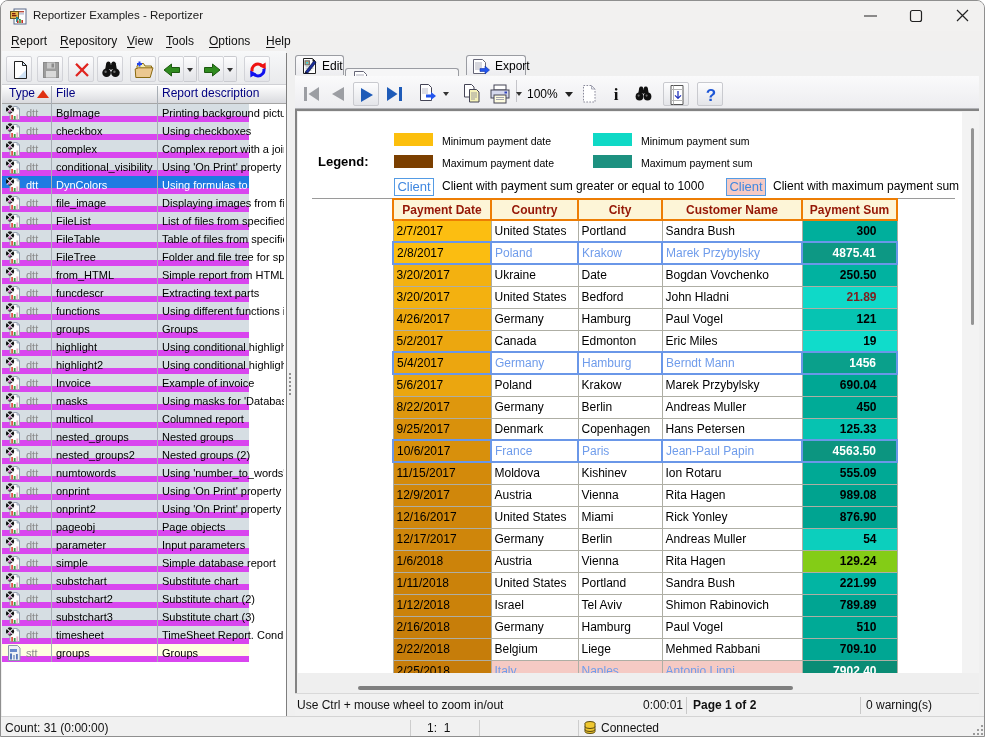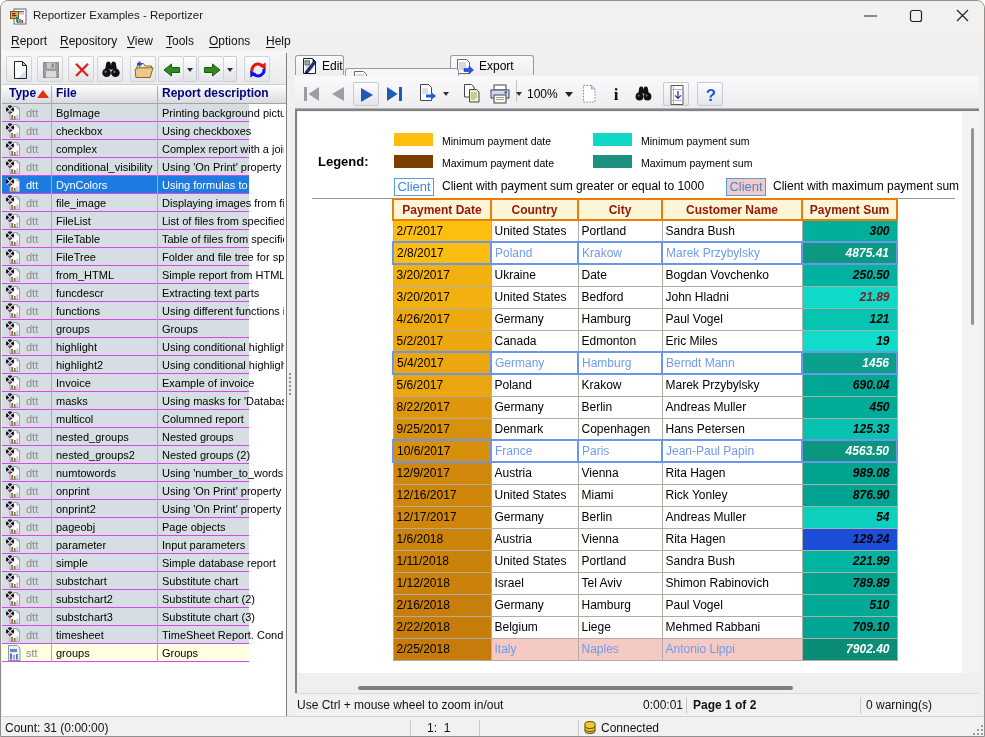--- a/index.html
+++ b/index.html
@@ -18,23 +18,23 @@
 
 #ltoolbar{position:absolute;left:1px;top:50px;width:284px;height:34px;background:linear-gradient(#f7f8f9,#e9eaec);border-bottom:1px solid #cfd0d4;}
 .tbtn{position:absolute;top:5px;width:26px;height:26px;border:1px solid #d2d3d8;border-radius:2px;background:linear-gradient(#fdfdfe,#e4e5e9);}
 .tbtn svg{position:absolute;left:3px;top:3px;}
 .tsep{position:absolute;top:6px;width:1px;height:24px;background:#c4c4c9;}
 .dd{position:absolute;top:5px;width:13px;height:26px;border:1px solid #c9cacf;border-left:none;border-radius:0 2px 2px 0;background:linear-gradient(#fdfdfe,#e2e3e7);}
 .dd:after{content:"";position:absolute;left:3px;top:11px;border:3px solid transparent;border-top:4px solid #333;}
 
 #lgrid{position:absolute;left:1px;top:84px;width:285px;height:631px;background:#ffffff;}
 #lghead{position:absolute;left:0;top:0;width:285px;height:19px;background:linear-gradient(#ffffff,#d9dade);border-bottom:1px solid #a5a5a5;}
-#lghead div{position:absolute;top:1px;font-size:12px;font-weight:bold;color:#000080;}
+#lghead div{position:absolute;top:1px;font-size:12px;font-weight:normal;color:#000080;}
 .hsep{position:absolute;top:0;width:1px;height:19px;background:#a8aeb5;}
-.lrow{position:absolute;left:0;width:247px;height:18px;background:#d6dee3;border-bottom:1px solid #d946ef;padding-left:21px;}
+.lrow{position:absolute;left:0;width:247px;height:18px;background:#d6dee3;border-bottom:6px solid #d946ef;padding-left:21px;}
 .lrow .c1{position:absolute;left:24px;top:3px;font-size:11px;color:#8a8a8a;}
 .lrow .c2{position:absolute;left:54px;top:3px;font-size:11px;color:#000;white-space:nowrap;}
 .lrow .c3{position:absolute;left:160px;top:3px;font-size:11px;color:#000;white-space:nowrap;overflow:hidden;width:122px;}
 .lrow .v1{position:absolute;left:49px;top:0;width:1px;height:18px;background:#a6aeb4;}
 .lrow .v2{position:absolute;left:155px;top:0;width:1px;height:18px;background:#a6aeb4;}
 .lrow svg{position:absolute;left:4px;top:1px;}
 .lrow.sel{background:#1e7be2;}
 .lrow.sel .c1,.lrow.sel .c2,.lrow.sel .c3{color:#fff;}
 .lrow.stt{background:#ffffe1;}
 
@@ -59,21 +59,21 @@
 #mstatus{position:absolute;left:0px;top:715px;width:985px;height:22px;background:#f1f1f1;border-top:1px solid #d4d4d4;font-size:12px;color:#111;}
 .mssep{position:absolute;top:3px;width:1px;height:16px;background:#cdcdcd;}
 
 .sw{position:absolute;width:39px;height:13px;}
 .ltx{position:absolute;font-size:10.5px;color:#000;}
 .chip{position:absolute;width:40px;height:18px;border:1px solid #549be4;font-size:13px;color:#3f87e0;text-align:center;line-height:16px;}
 
 #rpt{position:absolute;left:94px;top:86px;border-collapse:collapse;table-layout:fixed;font-size:12px;}
 #rpt th{background:#fdf5d7;color:#951706;font-weight:bold;font-size:12px;border:2px solid #ed7d04;height:21px;padding:0;}
 #rpt td{border:1px solid #aeaea4;height:22px;padding:0 3px;white-space:nowrap;overflow:hidden;}
-#rpt td.sum{text-align:right;font-weight:bold;padding-right:7px;font-style:italic;}
+#rpt td.sum{text-align:right;font-weight:bold;padding-right:20px;}
 #rpt tr.hl td{border:2px solid #6a97e8;}
 #rpt tr.hl td.mid{color:#6f9ceb;background:#fff;}
 #rpt tr.pink td.mid{color:#6f9ceb;background:#f5cac4;}
 </style></head><body>
 <div id="win">
 <div id="menubar">
       <span style="left:10px"><u>R</u>eport</span>
       <span style="left:59px"><u>R</u>epository</span>
       <span style="left:126px"><u>V</u>iew</span>
       <span style="left:165px"><u>T</u>ools</span>
@@ -862,21 +862,21 @@
           <path d="M2.5 0.5 h9 l3 3 v12 h-12 z" fill="#fff" stroke="#222"></path>
           <path d="M11.5 0.5 l3 3 h-3 z" fill="#222"></path>
           <path d="M4.5 8.2 h8 M4.5 10.2 h8 M4.5 12.2 h6" stroke="#9aa" stroke-width="0.8"></path>
           <rect x="4" y="2.8" width="4.4" height="4" fill="#d8a868" stroke="#666"></rect>
           <rect x="5.1" y="3.9" width="2.2" height="1.8" fill="#38d2e2"></rect>
           <path d="M4.6 13.6 L13 2.8 L15 4.4 L6.6 15.2 L3.8 15.8 Z" fill="#1c2f9c" stroke="#0a1240" stroke-width="0.7"></path>
           <path d="M4.6 13.6 L3.8 15.8 L6.6 15.2 Z" fill="#111"></path>
         </svg>
         <span style="position:absolute;left:26px;top:3px">Edit</span>
       </div>
-      <div class="tab" style="left:156px;top:4px;width:84px;height:20px">
+      <div class="tab" style="left:172px;top:4px;width:60px;height:20px">
         <svg width="18" height="16" viewBox="0 0 18 16" style="position:absolute;left:5px;top:3px">
           <path d="M1.5 0.5 h9 l3 3 v11 h-12 z" fill="#fff" stroke="#667"></path>
           <path d="M3 4 h7 M3 6 h7 M3 8 h7 M3 10 h5" stroke="#99a" stroke-width="0.8"></path>
           <path d="M8 9.5 h5 v-2.5 l4.5 4 l-4.5 4 v-2.5 h-5 z" fill="#2255ee" stroke="#1133aa" stroke-width="0.6"></path>
         </svg>
         <span style="position:absolute;left:28px;top:3px">Export</span>
       </div>
       <div class="tab active" style="left:51px;top:17px;width:114px;height:22px">
         <svg width="18" height="17" viewBox="0 0 18 17" style="position:absolute;left:6px;top:2px">
           <path d="M2.5 0.5 h9 l3 3 v12 h-12 z" fill="#fff" stroke="#667"></path>
@@ -1060,20 +1060,27 @@
               <td class="sum" style="background:#06c3b1;color:#000000">125.33</td>
             </tr>
             <tr class="hl">
               <td style="background:#d8900c">10/6/2017</td>
               <td class="mid">France</td>
               <td class="mid">Paris</td>
               <td class="mid">Jean-Paul Papin</td>
               <td class="sum" style="background:#0c9580;color:#fff">4563.50</td>
             </tr>
             <tr>
+              <td style="background:#d38a0b">11/15/2017</td>
+              <td class="mid">Moldova</td>
+              <td class="mid">Kishinev</td>
+              <td class="mid">Ion Rotaru</td>
+              <td class="sum" style="background:#00a995;color:#000">555.09</td>
+            </tr>
+            <tr>
               <td style="background:#d0870b">12/9/2017</td>
               <td class="mid">Austria</td>
               <td class="mid">Vienna</td>
               <td class="mid">Rita Hagen</td>
               <td class="sum" style="background:#00a38f;color:#000">989.08</td>
             </tr>
             <tr>
               <td style="background:#cf860b">12/16/2017</td>
               <td class="mid">United States</td>
               <td class="mid">Miami</td>
@@ -1085,21 +1092,21 @@
               <td class="mid">Germany</td>
               <td class="mid">Berlin</td>
               <td class="mid">Andreas Muller</td>
               <td class="sum" style="background:#0ccfbd;color:#000">54</td>
             </tr>
             <tr>
               <td style="background:#cc830a">1/6/2018</td>
               <td class="mid">Austria</td>
               <td class="mid">Vienna</td>
               <td class="mid">Rita Hagen</td>
-              <td class="sum" style="background:#1d4ed8;color:#000">129.24</td>
+              <td class="sum" style="background:#84cc16;color:#000">129.24</td>
             </tr>
             <tr>
               <td style="background:#cb820a">1/11/2018</td>
               <td class="mid">United States</td>
               <td class="mid">Portland</td>
               <td class="mid">Sandra Bush</td>
               <td class="sum" style="background:#02b5a3;color:#000">221.99</td>
             </tr>
             <tr>
               <td style="background:#cb820a">1/12/2018</td>

